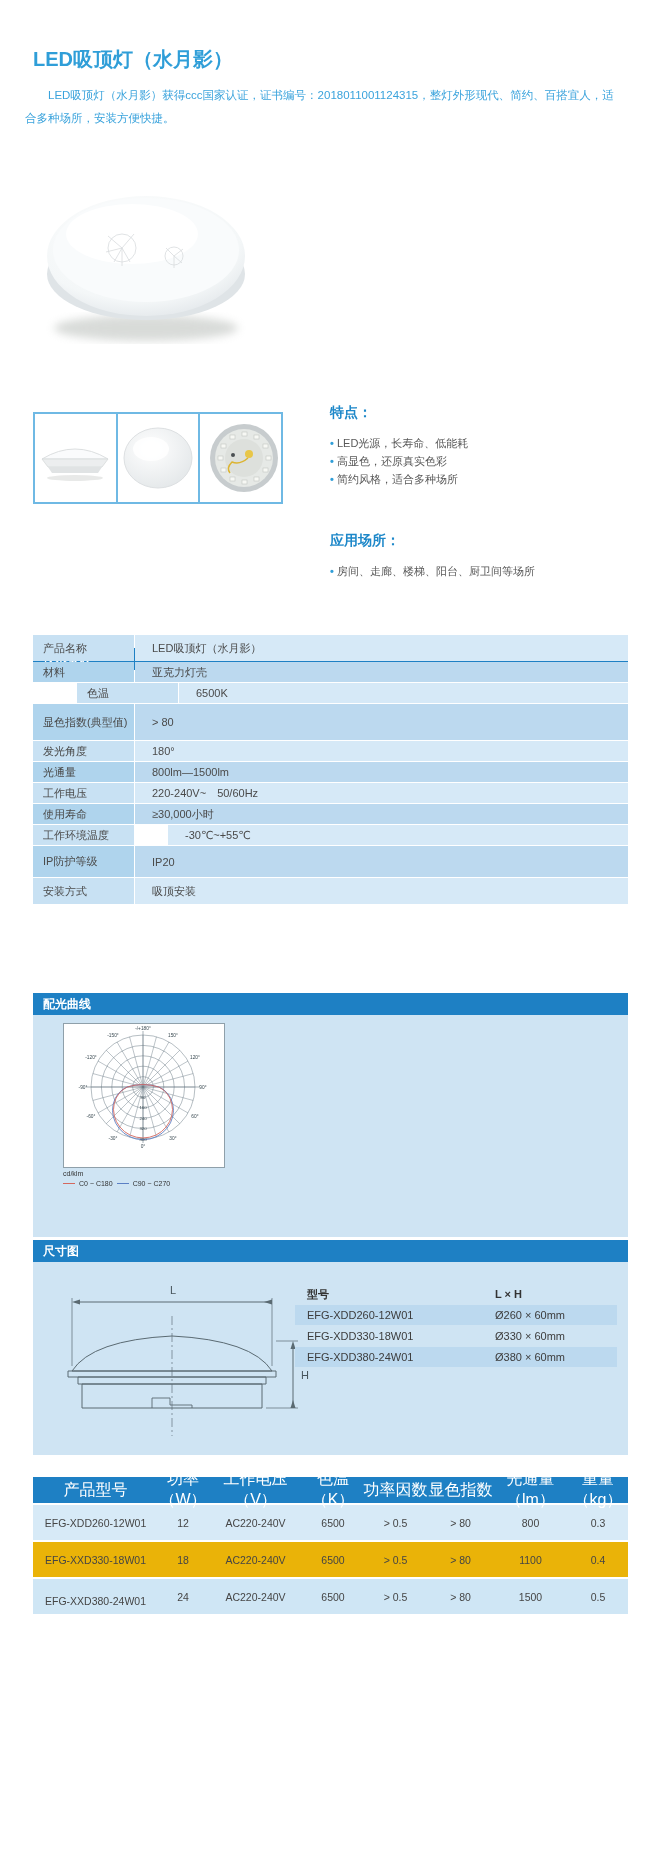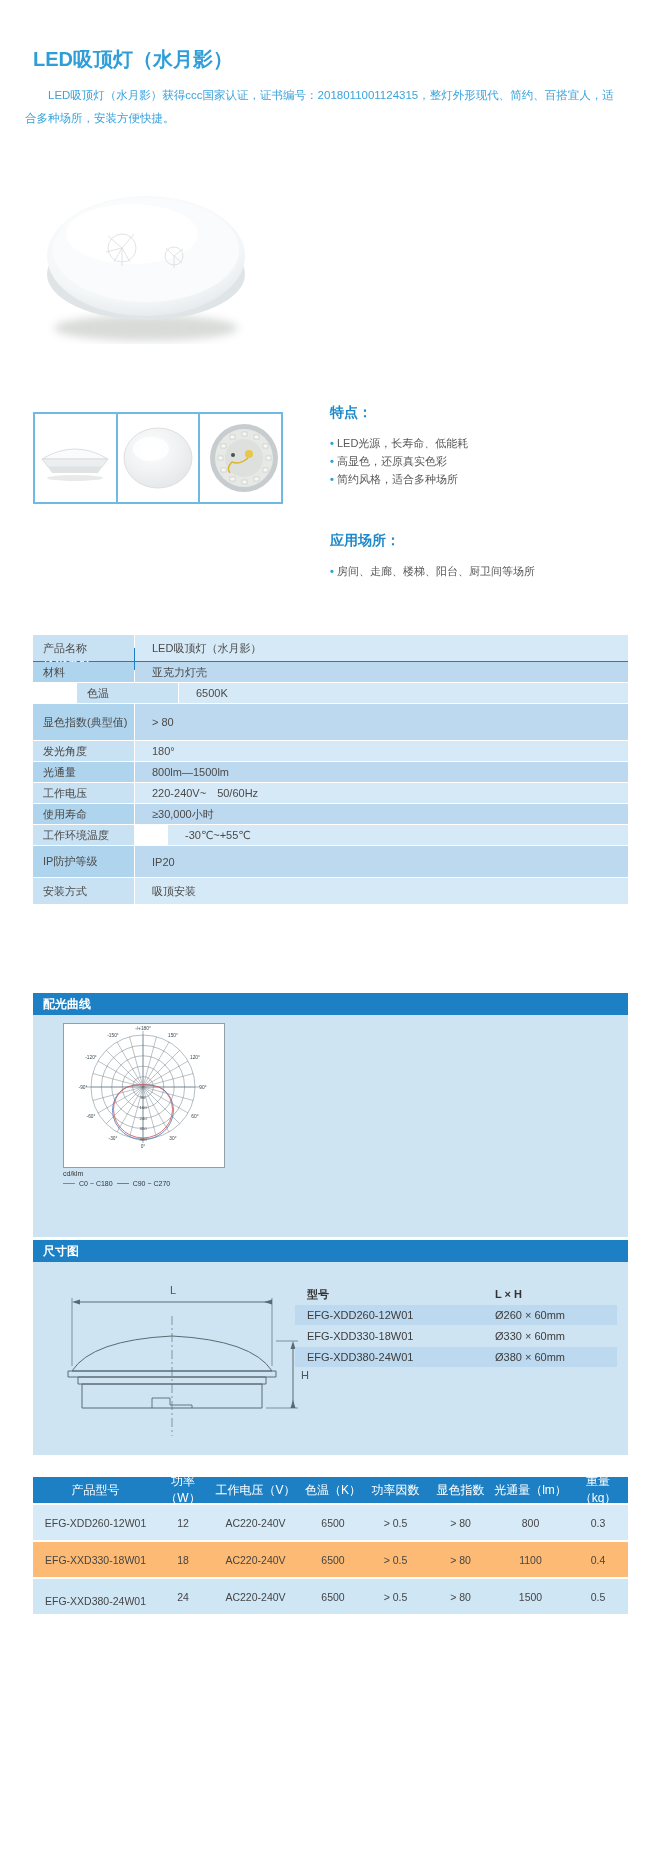--- a/index.html
+++ b/index.html
@@ -53,23 +53,23 @@
   .model-table{left:295px;top:1284px;width:322px;font-size:11px;color:#3c3c3c;}
   .mrow{display:flex;height:20px;align-items:center;margin-bottom:1px;}
   .mrow .mmodel{width:200px;padding-left:12px;box-sizing:border-box;}
   .mrow .msize{flex:1;}
   .mrow.head{font-weight:bold;color:#333;}
   .mrow.shade{background:#bcd9ef;}
 
   
   .spec-table{left:33px;top:1477px;width:595px;}
   .srow{display:flex;align-items:center;}
-  .srow.head{height:26px;background:#1e80c4;color:#fff;font-size:12px;}
+  .srow.head{height:26px;background:#1e80c4;color:#fff;font-size:16px;}
   .srow.body{height:35px;font-size:10.5px;color:#454545;margin-top:2px;}
-  .srow.body.c0{background:#d7eaf7;} .srow.body.c1{background:#fdba74;justify-content:space-between;} .srow.body.c2{background:#cfe6f5;}
+  .srow.body.c0{background:#d7eaf7;} .srow.body.c1{background:#eab308;justify-content:space-between;} .srow.body.c2{background:#cfe6f5;}
   .scell{text-align:center;box-sizing:border-box;}
 </style>
 </head>
 <body>
 
 <div id="page">
 
   <div class="abs page-title">LED吸顶灯（水月影）</div>
   <div class="abs intro">LED吸顶灯（水月影）获得ccc国家认证，证书编号：2018011001124315，整灯外形现代、简约、百搭宜人，适合多种场所，安装方便快捷。</div>
 

